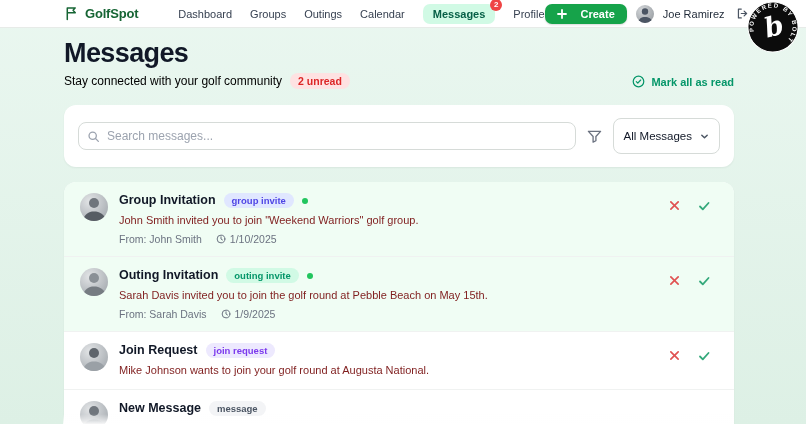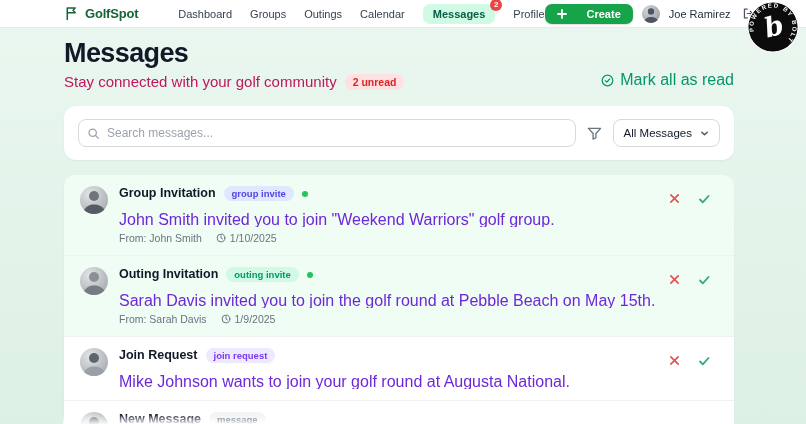--- a/index.html
+++ b/index.html
@@ -23,83 +23,83 @@
     background:var(--active-pill-bg,#d1fae5); color:var(--active-pill-text,#065f46);
     padding:4px 10px; border-radius:7px; position:relative; font-weight:600;
   }
   .nav-badge {
     position:absolute; top:-5px; right:-7px; min-width:12px; height:12px; border-radius:999px;
     background:var(--notification-red,#ef4444); color:#fff; font-size:8px; font-weight:bold;
     display:flex; align-items:center; justify-content:center; padding:0 2px;
   }
   .nav-right { display:flex; align-items:center; gap:9px; }
   .create-btn {
-    display:flex; align-items:center; gap:20px; background:var(--accent-green,#16a34a); color:#fff;
+    display:flex; align-items:center; gap:14px; background:var(--accent-green,#16a34a); color:#fff;
     border:none; border-radius:7px; padding:4px 12px; font-size:11px; font-weight:600;
     font-family:inherit; cursor:pointer; box-shadow:0 1px 2px rgba(0,0,0,.15);
   }
   .nav-avatar {
     width:18px; height:18px; border-radius:50%; overflow:hidden; flex:0 0 auto;
     background:radial-gradient(circle at 35% 30%, #d4d7da, #8e9398); position:relative; cursor:pointer;
   }
   .nav-avatar svg, .avatar svg { position:absolute; bottom:0; left:0; }
   .user-name { font-size:11px; color:#1f2937; font-weight:500; white-space:nowrap; }
   .logout-btn { background:none; border:none; cursor:pointer; display:flex; align-items:center; padding:2px; }
   
   .bolt-badge { position:absolute; top:1px; left:747px; width:52px; height:52px; transform:rotate(-14deg); z-index:9; }
   
   .page { padding:10px 72px 0 64px; }
   .page-head { display:flex; align-items:flex-end; justify-content:space-between; }
   .page-title { font-size:27px; font-weight:800; color:#111827; letter-spacing:-0.6px; line-height:1.15; }
   .page-sub { display:flex; align-items:center; gap:8px; margin-top:4px; }
-  .page-subtitle { font-size:15px; color:#be185d; }
+  .page-subtitle { font-size:12px; color:#000000; }
   .unread-pill {
     background:var(--unread-badge-bg,#fee2e2); color:var(--unread-badge-text,#dc2626);
     font-size:10.5px; font-weight:600; padding:2px 8px; border-radius:999px;
   }
   .mark-all {
     display:flex; align-items:center; gap:6px; background:none; border:none; cursor:pointer;
-    color:var(--mark-all-green,#059669); font-size:16px; font-weight:400; font-family:inherit; padding-bottom:1px;
+    color:var(--mark-all-green,#059669); font-size:11px; font-weight:700; font-family:inherit; padding-bottom:1px;
   }
   
   .search-card {
     margin-top:16px; background:#fff; border-radius:12px; padding:13px 14px;
     display:flex; align-items:center; gap:11px; box-shadow:0 1px 2px rgba(16,40,28,.06);
   }
   .search-box { flex:1; position:relative; }
   .search-box .s-icon { position:absolute; left:9px; top:7px; }
   .search-input {
     width:100%; height:28px; border:1px solid #d6dbd8; border-radius:8px; background:#fff;
     padding:0 10px 0 28px; font-size:12px; font-family:inherit; color:#1d4ed8; outline:none;
   }
   .search-input::placeholder { color:#9ca3af; }
   .filter-icon { flex:0 0 auto; display:flex; }
   .select-box {
-    flex:0 0 auto; display:flex; align-items:center; gap:8px; height:28px; padding:0 10px;
+    flex:0 0 auto; display:flex; align-items:center; gap:8px; height:36px; padding:0 10px;
     border:1px solid #d6dbd8; border-radius:8px; background:#fff; cursor:pointer;
   }
   .select-value { font-size:11.5px; color:#111827; font-weight:500; }
   
   .list-card { margin-top:15px; background:#fff; border-radius:12px; overflow:hidden; box-shadow:0 1px 2px rgba(16,40,28,.06); }
   .msg { display:flex; gap:11px; padding:11px 16px; border-bottom:1px solid #f0f2f1; cursor:pointer; background:#fff; }
   .msg.unread { background:var(--unread-row-bg,#f0fdf4); }
   .avatar {
     width:28px; height:28px; border-radius:50%; overflow:hidden; flex:0 0 auto; position:relative;
     background:radial-gradient(circle at 35% 30%, #e3e5e7, #9aa0a6);
   }
   .msg-content { flex:1; min-width:0; }
   .msg-top { display:flex; align-items:center; gap:8px; }
   .msg-title { font-size:12.5px; font-weight:bold; color:#111827; line-height:15px; }
   .pill { font-size:9.5px; font-weight:600; padding:2px 8px; border-radius:999px; line-height:11px; }
   .pill-group { background:var(--badge-group-bg,#e0e7ff); color:var(--badge-group-text,#4f46e5); }
   .pill-outing { background:var(--badge-outing-bg,#d1fae5); color:var(--badge-outing-text,#059669); }
   .pill-request { background:var(--badge-request-bg,#ede9fe); color:var(--badge-request-text,#7c3aed); }
   .pill-message { background:var(--badge-message-bg,#f3f4f6); color:var(--badge-message-text,#4b5563); }
   .unread-dot { width:6px; height:6px; border-radius:50%; background:var(--unread-dot,#22c55e); }
-  .msg-text { font-size:16px; color:#6d28d9; margin-top:11px; line-height:15px;
+  .msg-text { font-size:11px; color:#7f1d1d; margin-top:5px; line-height:15px;
     white-space:nowrap; overflow:hidden; text-overflow:ellipsis; }
   .msg-meta { display:flex; align-items:center; gap:14px; margin-top:5px; font-size:10.5px; color:#6b7280; line-height:12px; }
   .meta-date { display:flex; align-items:center; gap:4px; }
   .msg-actions { display:flex; align-items:flex-start; gap:14px; padding-top:5px; padding-right:6px; }
   .act-btn { background:none; border:none; cursor:pointer; padding:2px; display:flex; }
   .bottom-fade { position:fixed; left:63px; right:72px; bottom:0; height:10px;
     background:linear-gradient(180deg, rgba(255,255,255,0), rgba(255,255,255,.9)); pointer-events:none; }
 </style>
 </head>
 <body>

